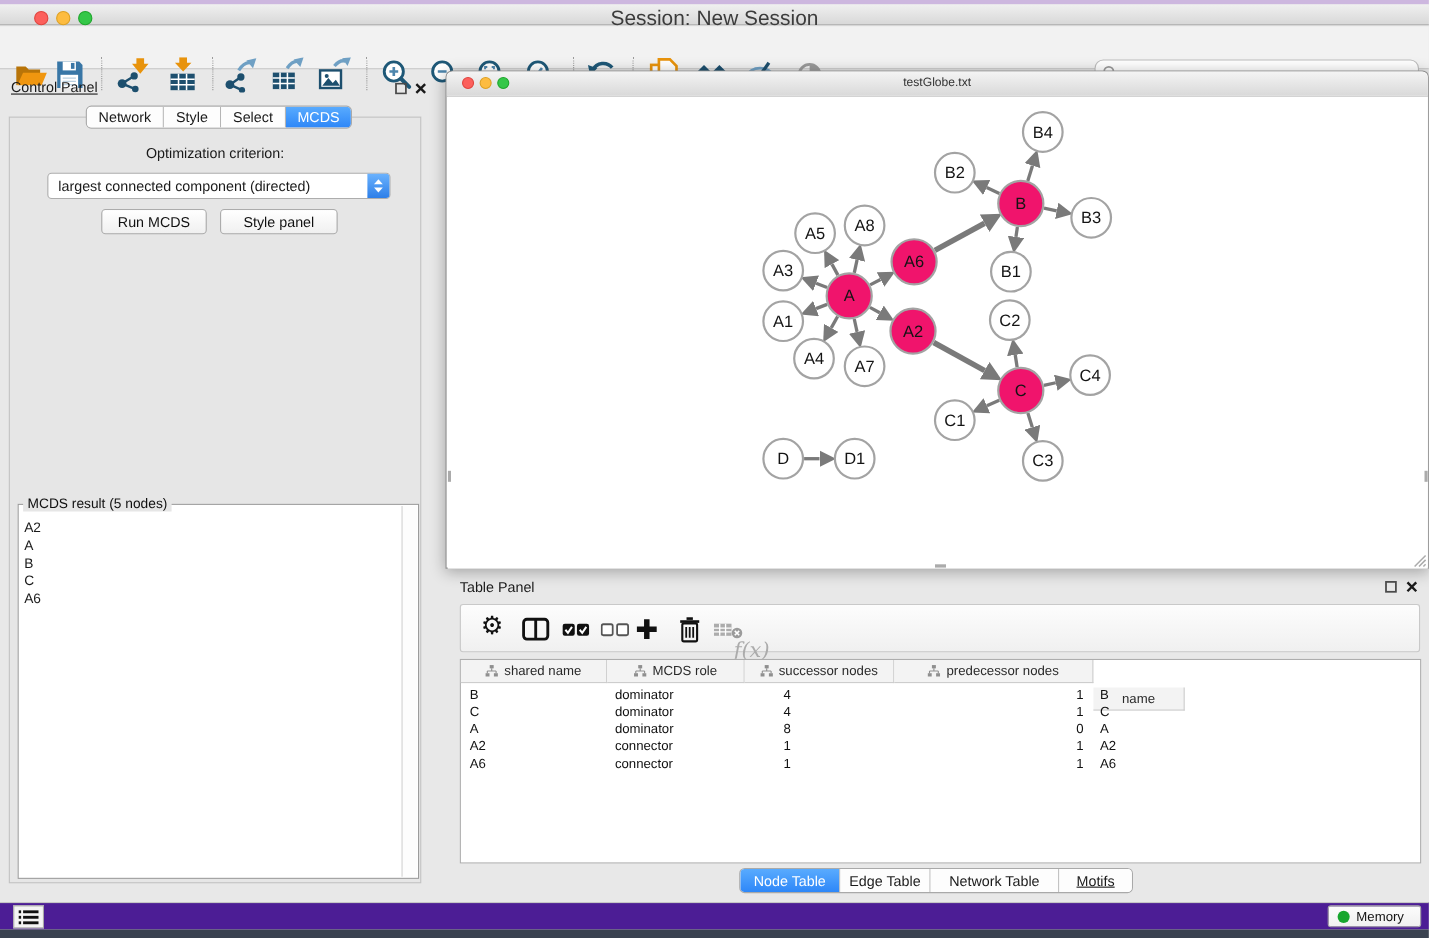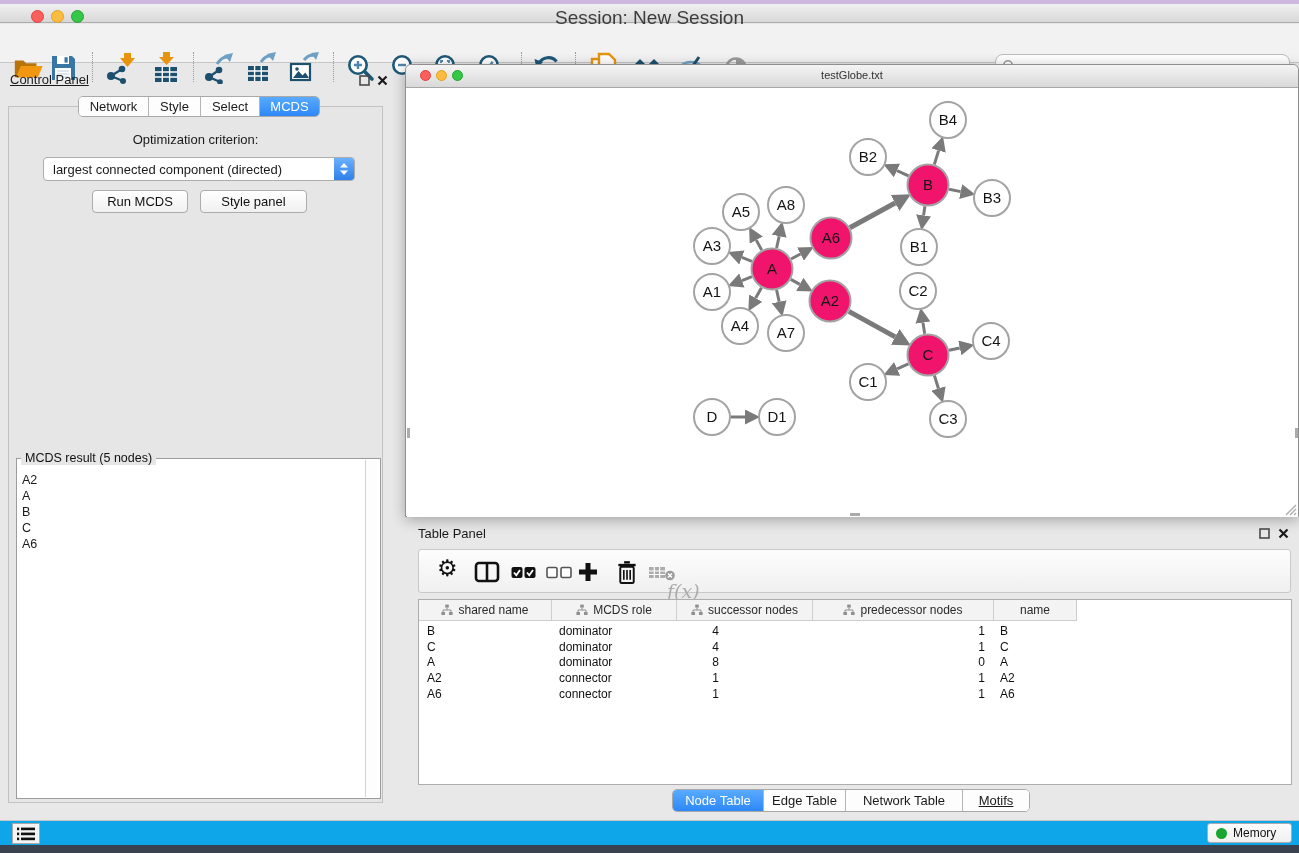--- a/index.html
+++ b/index.html
@@ -51,21 +51,21 @@
 
   
   .tp-title { position:absolute; left:418px; top:526px; font-size:13px; color:#1a1a1a; }
   .tp-toolbar { position:absolute; left:418px; top:549px; width:873px; height:44px; background:linear-gradient(#FDFDFD,#F0F0F0); border:1px solid #C9C9C9; border-radius:3px; }
   .tpi { position:absolute; top:10px; height:24px; display:flex; align-items:center; justify-content:center; }
   .table-box { position:absolute; left:418px; top:599px; width:874px; height:186px; background:#fff; border:1px solid #ADADAD; }
   .th-cell { position:absolute; top:0; height:21px; background:#F3F3F3; border-right:1px solid #CDCDCD; border-bottom:1px solid #CDCDCD; display:flex; align-items:center; justify-content:center; gap:5px; font-size:12px; color:#2A2A2A; }
   .td-cell { position:absolute; font-size:12px; color:#111; height:15px; line-height:15px; }
 
   
-  .statusbar { position:absolute; left:0; top:820px; width:1299px; height:25px; background:#0ea5e9; border-top:1px solid #C6C6C6; }
+  .statusbar { position:absolute; left:0; top:820px; width:1299px; height:25px; background:#4c1d95; border-top:1px solid #C6C6C6; }
   .memory-btn { position:absolute; left:1207px; top:2px; width:85px; height:20px; background:linear-gradient(#FCFCFC,#F0F0F0); border:1px solid #ACACAC; border-radius:3px; display:flex; align-items:center; font-size:12px; color:#111; }
   .mem-dot { width:11px; height:11px; border-radius:50%; background:#17A62E; margin:0 6px 0 8px; }
   .list-btn { position:absolute; left:12px; top:2px; width:28px; height:21px; background:#F4F4F4; border:1px solid #A8A8A8; display:flex; align-items:center; justify-content:center; }
   .bottomstrip { position:absolute; left:0; top:845px; width:1299px; height:8px; background:#3A4250; }
   .fx { font-family:"DejaVu Serif", serif; font-style:italic; font-size:19px; color:#ABABAB; }
 </style>
 </head>
 <body>
 
 <div>
@@ -447,21 +447,21 @@
         </div>
         <div class="th-cell" style="left: 394px; width: 181px;">
           <svg width="12" height="12" viewBox="0 0 12 12">
             <rect x="4.2" y="0.6" width="3.6" height="3" fill="#8F8F8F"></rect>
             <path d="M6 3.6 V6 M2 6 H10 M2 6 V8 M10 6 V8" stroke="#8F8F8F" fill="none" stroke-width="1"></path>
             <rect x="0.4" y="8" width="3.6" height="3" fill="#8F8F8F"></rect>
             <rect x="8" y="8" width="3.6" height="3" fill="#8F8F8F"></rect>
           </svg>
           <span>predecessor nodes</span>
         </div>
-        <div class="th-cell" style="left: 575px; width: 83px;">
+        <div class="th-cell" style="left: 575px; width: 83px; margin-top: 25px;">
           <span>name</span>
         </div>
         <div class="td-cell" style="top: 24px; left: 8px;">B</div>
         <div class="td-cell" style="top: 24px; left: 140px;">dominator</div>
         <div class="td-cell" style="top: 24px; left: 220px; width: 80px; text-align: right;">4</div>
         <div class="td-cell" style="top: 24px; left: 486px; width: 80px; text-align: right;">1</div>
         <div class="td-cell" style="top: 24px; left: 581px;">B</div>
         <div class="td-cell" style="top: 39.7px; left: 8px;">C</div>
         <div class="td-cell" style="top: 39.7px; left: 140px;">dominator</div>
         <div class="td-cell" style="top: 39.7px; left: 220px; width: 80px; text-align: right;">4</div>

